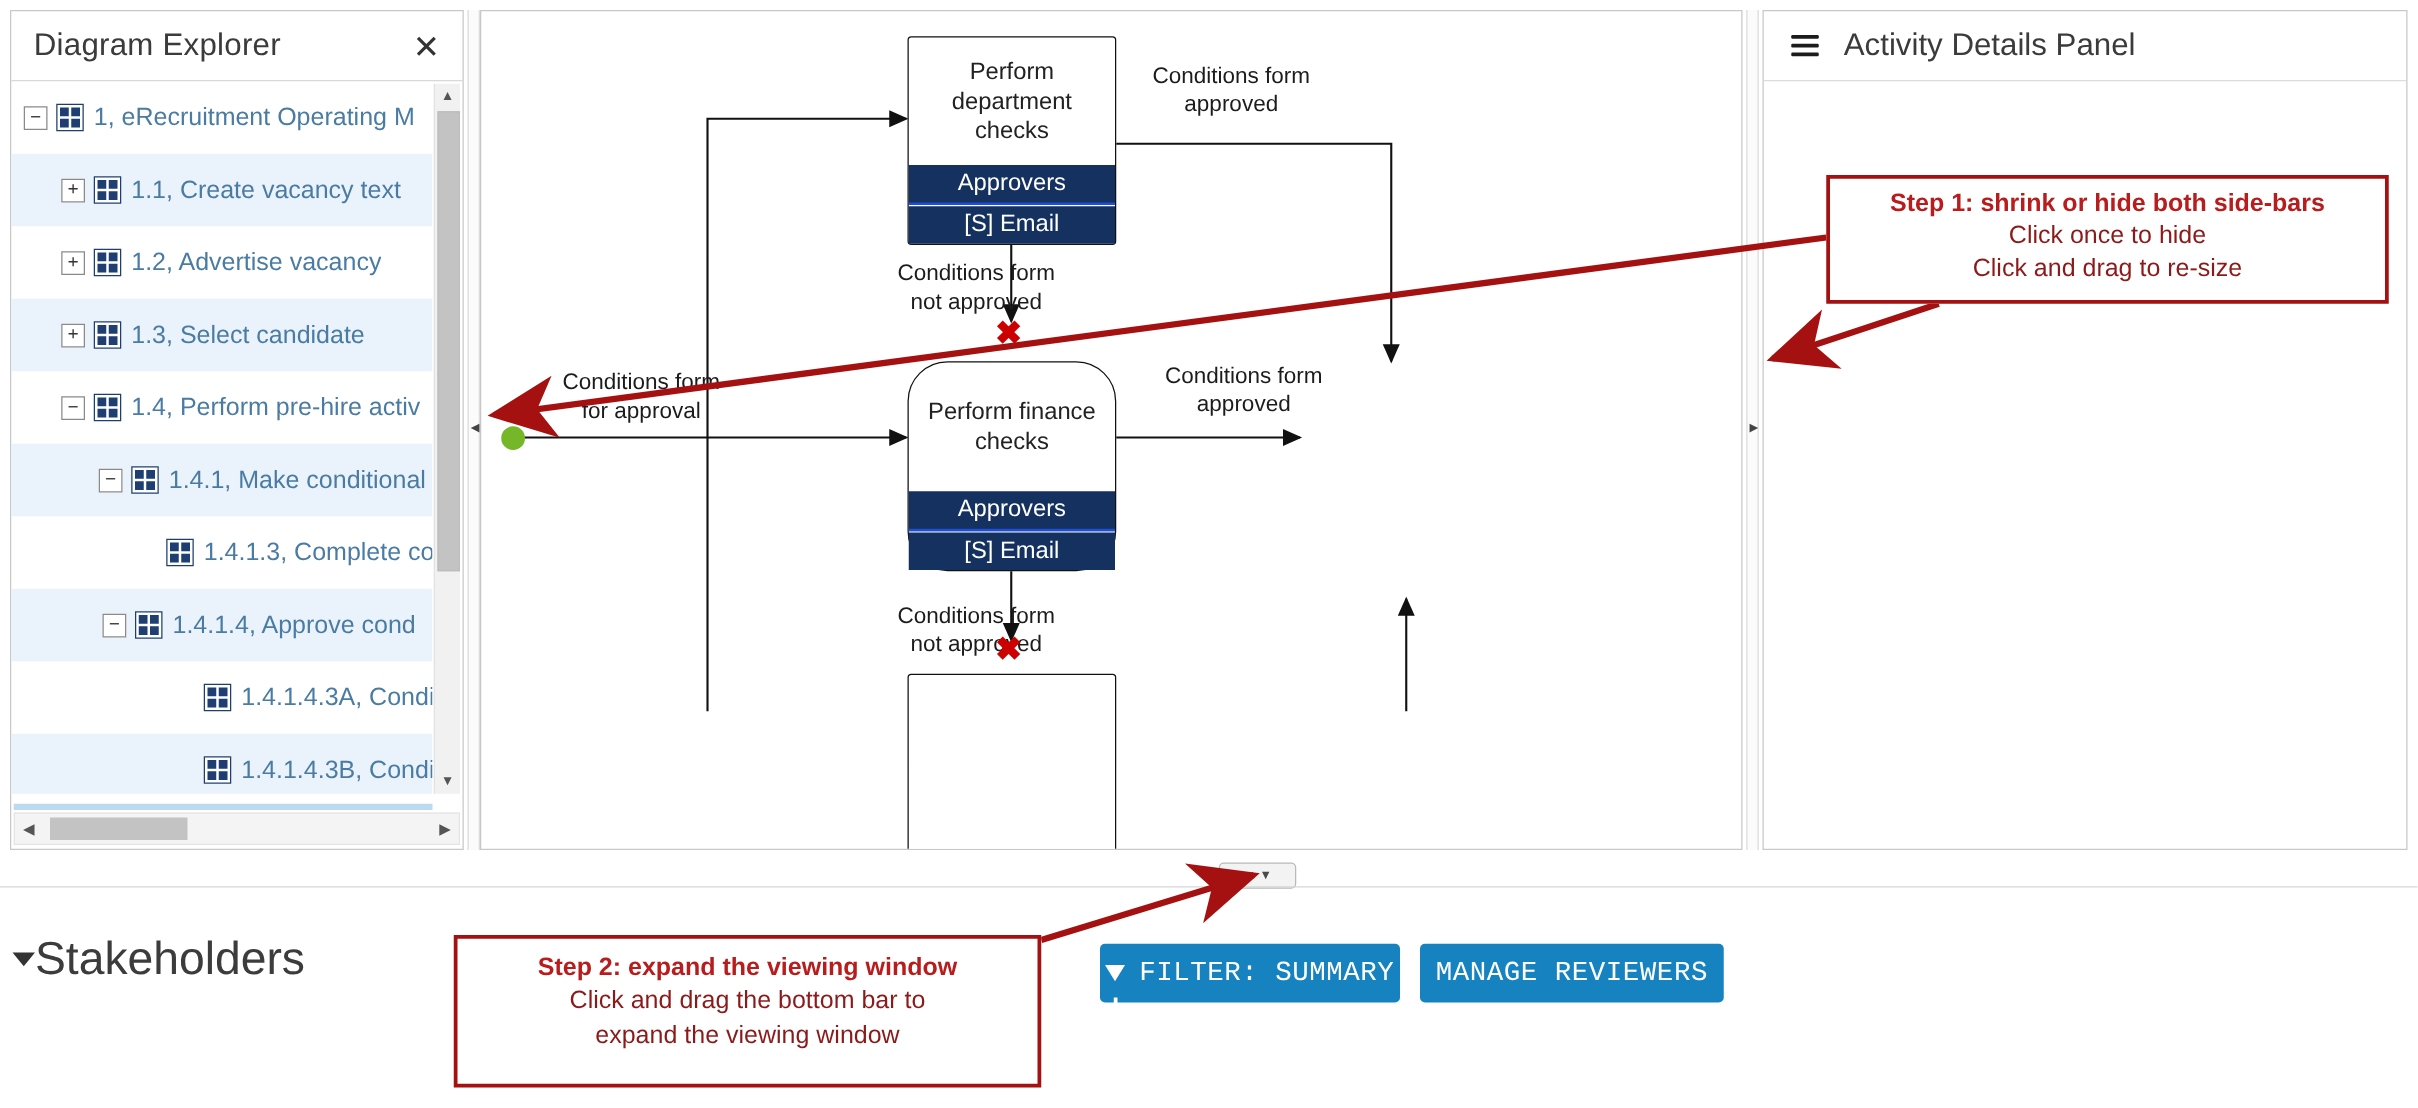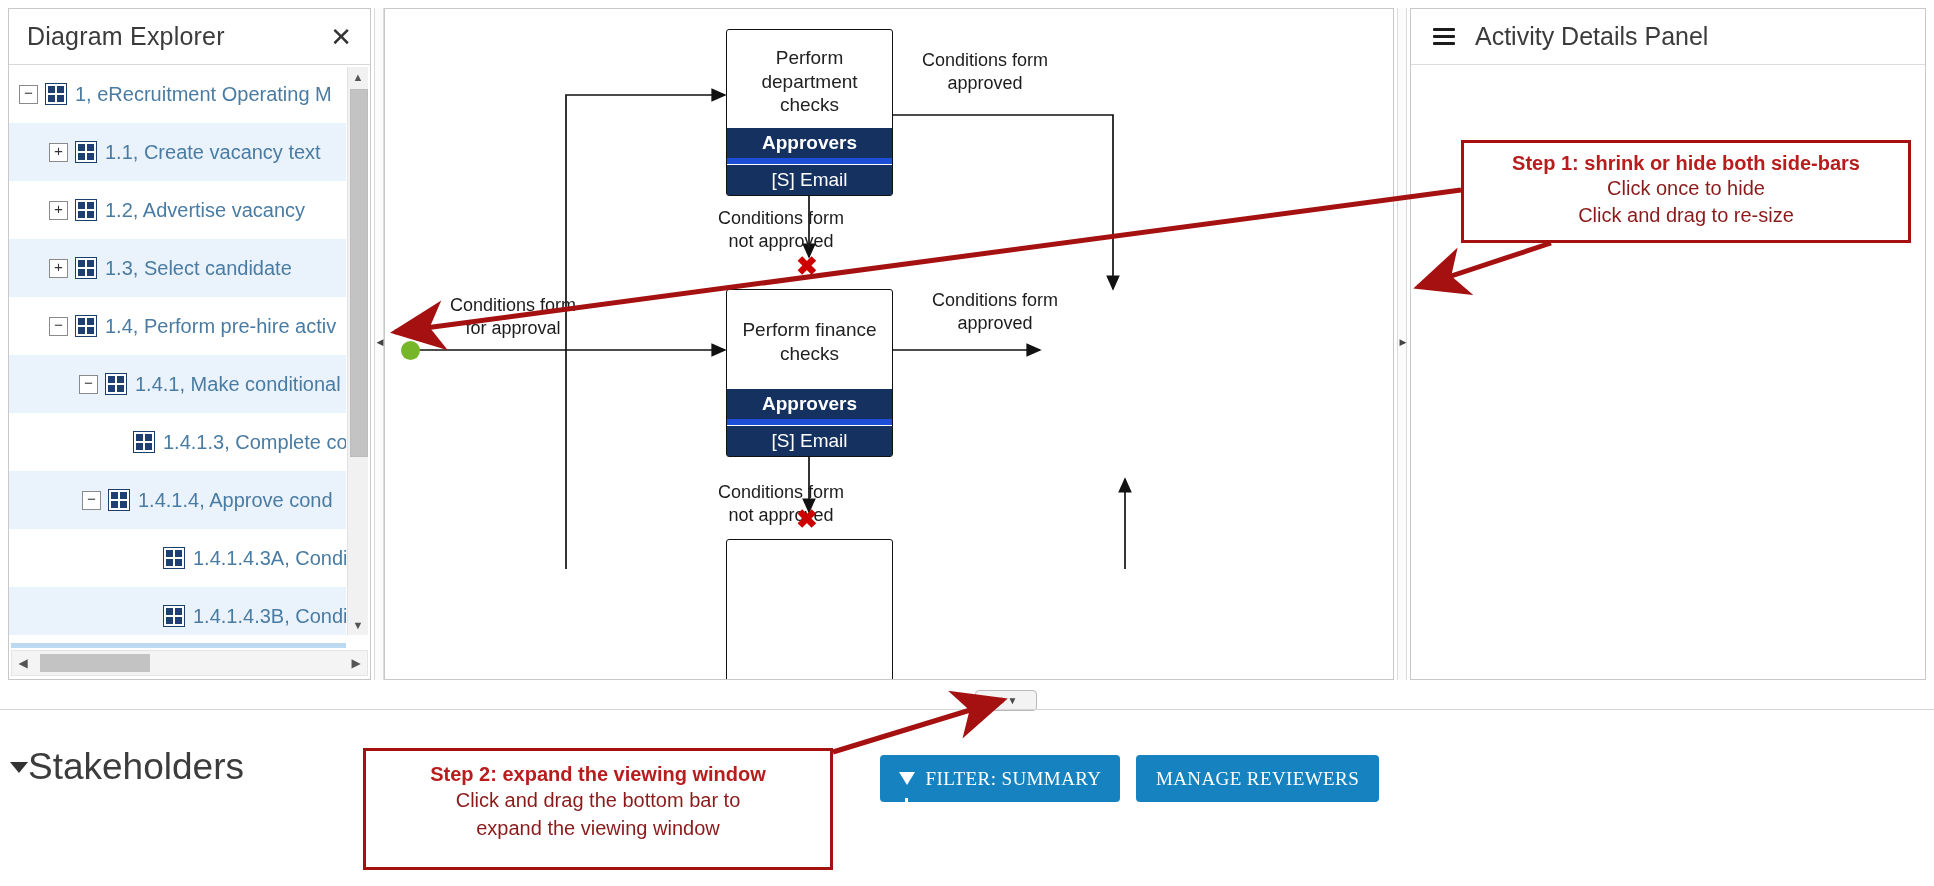--- a/index.html
+++ b/index.html
@@ -64,21 +64,21 @@
       border:1px solid #c8c8c8;background:#fff;box-sizing:border-box;overflow:hidden;}
   #diagram-svg{position:absolute;left:0;top:0;}
 
   .act-box{position:absolute;box-sizing:border-box;border:1.5px solid #111;
       border-radius:3px;background:#fff;}
   .act-title{position:absolute;left:0;right:0;top:0;bottom:62px;display:flex;
       align-items:center;justify-content:center;text-align:center;
       font-size:19px;color:#222;padding:0 6px;box-sizing:border-box;line-height:1.25;}
   .act-bar{position:absolute;left:0;right:0;height:30px;background:#143160;color:#fff;
       display:flex;align-items:center;justify-content:center;font-size:19px;}
-  .act-bar.r1{bottom:31px;border-bottom:6px solid #1d4ed8;font-weight:bold;}
+  .act-bar.r1{bottom:31px;border-bottom:2px solid #1d4ed8;}
   .act-bar.r2{bottom:0;}
 
   .edge-label{position:absolute;font-size:18px;color:#1c1c1c;text-align:center;line-height:1.3;}
 
   .start-node{position:absolute;width:19px;height:19px;border-radius:50%;background:#76b72a;}
 
   .x-mark{position:absolute;color:#cc0000;font-size:26px;font-weight:bold;line-height:1;}
 
   
   #split-right{left:1397px;top:8px;width:10px;height:672px;background:#fbfbfb;
@@ -102,22 +102,22 @@
 
   #hr-rule{left:0;top:709px;width:1934px;height:1px;background:#d6d6d6;}
 
   
   #stakeholders{left:10px;top:746px;display:flex;align-items:center;cursor:pointer;}
   #stk-caret{width:0;height:0;border-left:9px solid transparent;border-right:9px solid transparent;
       border-top:11px solid #333;}
   #stk-label{font-size:37px;color:#3c3c3c;font-weight:400;}
 
   .btn{position:absolute;background:#1683c0;color:#fff;border:none;border-radius:4px;
-      font-size:19px;letter-spacing:.4px;display:flex;align-items:center;
-      justify-content:center;gap:11px;cursor:pointer;font-family:Liberation Serif, serif;}
+      font-size:22px;letter-spacing:.4px;display:flex;align-items:center;
+      justify-content:center;gap:11px;cursor:pointer;font-family:Liberation Mono, monospace;}
   #btn-filter{left:880px;top:755px;width:240px;height:47px;}
   #btn-manage{left:1136px;top:755px;width:243px;height:47px;}
   .funnel{width:0;height:0;border-left:8px solid transparent;border-right:8px solid transparent;
       border-top:13px solid #fff;position:relative;}
   .funnel:after{content:"";position:absolute;left:-1.5px;top:13px;width:3px;height:5px;background:#fff;}
 
   
   .callout{position:absolute;border:3px solid #a51111;background:#fff;
       text-align:center;box-sizing:border-box;color:#8b1a1a;}
   .callout .ttl{font-weight:bold;color:#b91c1c;}
@@ -290,21 +290,21 @@
       <path d="M740,560 L740,470" marker-end="url(#ah)"></path>
     </g>
   </svg>
 
   <div class="act-box" style="left:341px;top:20px;width:167px;height:167px;">
     <div class="act-title">Perform department<br>checks</div>
     <div class="act-bar r1">Approvers</div>
     <div class="act-bar r2">[S] Email</div>
   </div>
 
-  <div class="act-box" style="left:341px;top:280px;width:167px;height:168px;">
+  <div class="act-box" style="left:341px;top:280px;width:167px;height:168px;border-radius:32px;">
     <div class="act-title">Perform finance<br>checks</div>
     <div class="act-bar r1">Approvers</div>
     <div class="act-bar r2">[S] Email</div>
   </div>
 
 
   <div class="act-box" style="left:341px;top:530px;width:167px;height:168px;"></div>
 
   <div class="start-node" style="left:16px;top:332px;"></div>
 

